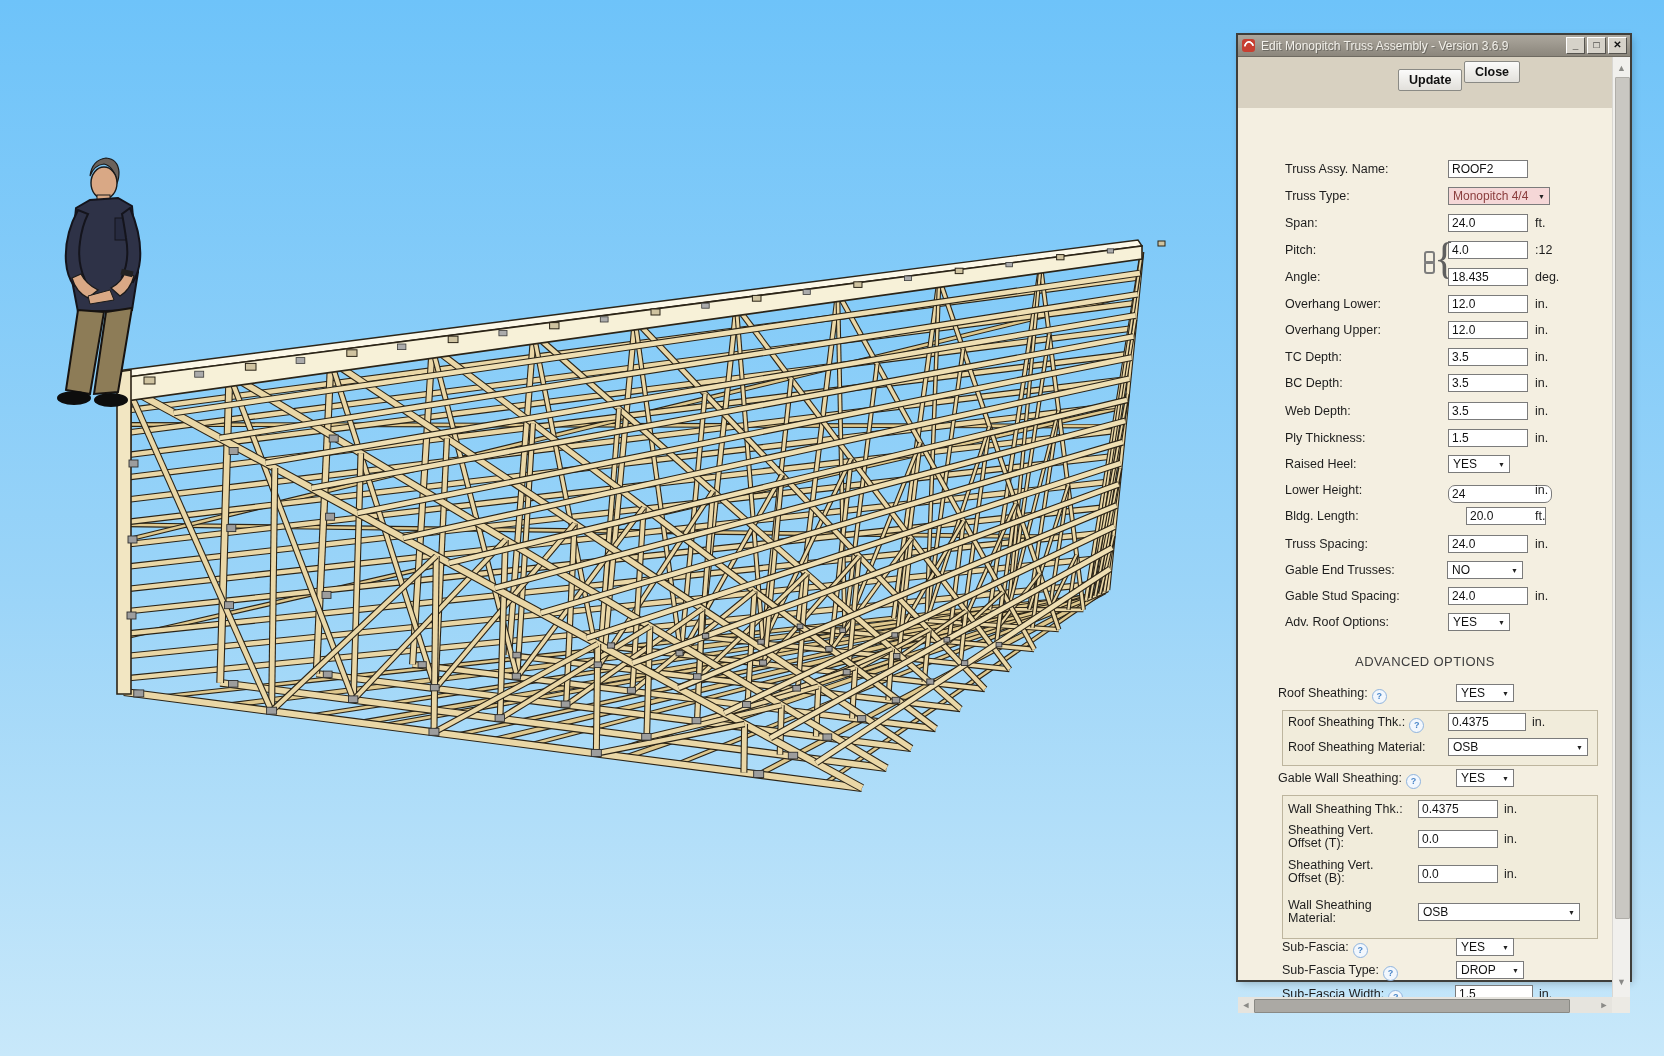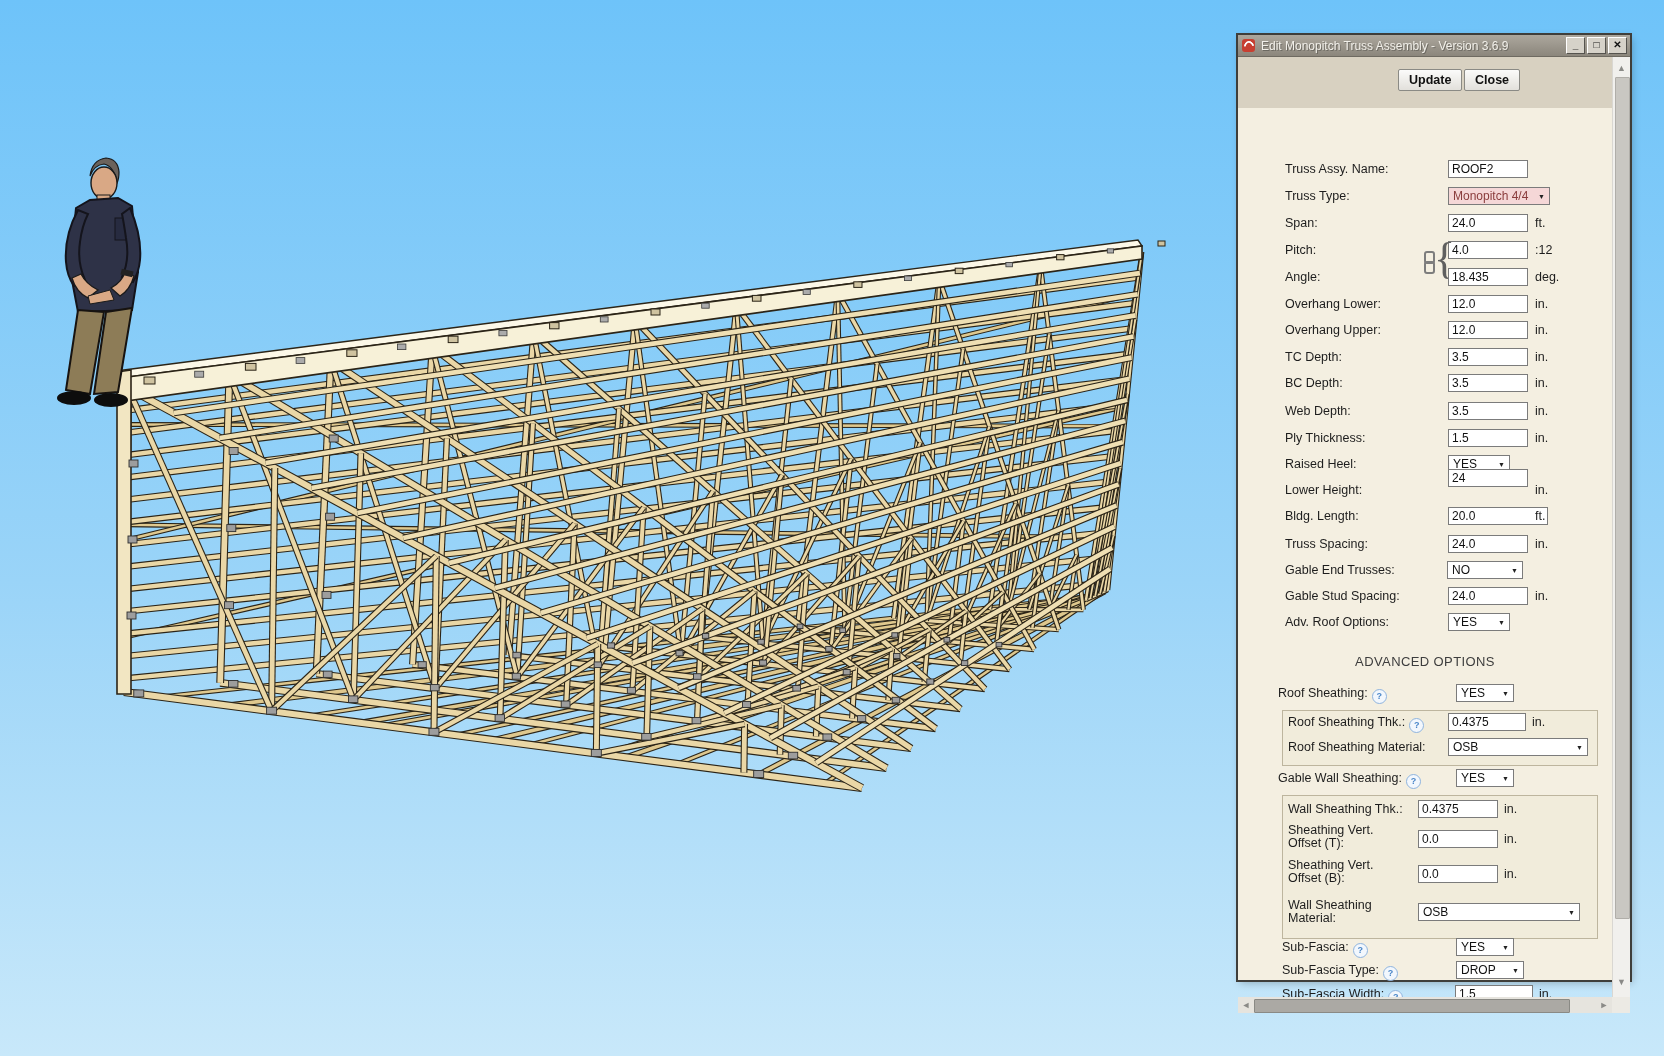--- a/index.html
+++ b/index.html
@@ -503,21 +503,21 @@
     <span id="title-text">Edit Monopitch Truss Assembly - Version 3.6.9</span>
     <span id="win-controls">
       <span class="wbtn">_</span>
       <span class="wbtn">□</span>
       <span class="wbtn">✕</span>
     </span>
   </div>
 
   <div id="buttonbar">
     <div class="pushbtn" style="left:160px;top:12px;min-width:58px">Update</div>
-    <div class="pushbtn" style="left:226px;top:12px;min-width:48px">Close</div>
+    <div class="pushbtn" style="left:226px;top:4px;min-width:48px">Close</div>
   </div>
 
 
   <div class="lbl" style="left:47px;top:127px">Truss Assy. Name:</div>
   <input class="inp" style="left: 210px; top: 125px; width: 80px;" value="ROOF2">
 
   <div class="lbl" style="left:47px;top:154px">Truss Type:</div>
   <div class="dd" style="left:210px;top:152px;width:102px;background:#F5D7D7;color:#8A3C3C">
     <span>Monopitch 4/4</span>
     <span class="arr">▼</span>
@@ -563,25 +563,25 @@
   <input class="inp" style="left: 210px; top: 394px; width: 80px;" value="1.5">
   <div class="lbl unit" style="left:297px;top:396px">in.</div>
 
   <div class="lbl" style="left:47px;top:422px">Raised Heel:</div>
   <div class="dd" style="left:210px;top:420px;width:62px">
     <span>YES</span>
     <span class="arr">▼</span>
   </div>
 
   <div class="lbl" style="left:47px;top:448px">Lower Height:</div>
-  <input class="inp" style="left: 210px; top: 434px; width: 80px;" value="24">
+  <input class="inp" style="left: 210px; top: 450px; width: 104px; border-radius: 7px;" value="24">
   <div class="lbl unit" style="left:297px;top:448px">in.</div>
 
   <div class="lbl" style="left:47px;top:474px">Bldg. Length:</div>
-  <input class="inp" style="left: 210px; top: 472px; width: 100px;" value="20.0">
+  <input class="inp" style="left: 228px; top: 472px; width: 80px;" value="20.0">
   <div class="lbl unit" style="left:297px;top:474px">ft.</div>
 
   <div class="lbl" style="left:47px;top:502px">Truss Spacing:</div>
   <input class="inp" style="left: 210px; top: 500px; width: 80px;" value="24.0">
   <div class="lbl unit" style="left:297px;top:502px">in.</div>
 
   <div class="lbl" style="left:47px;top:528px">Gable End Trusses:</div>
   <div class="dd" style="left:209px;top:526px;width:76px">
     <span>NO</span>
     <span class="arr">▼</span>

